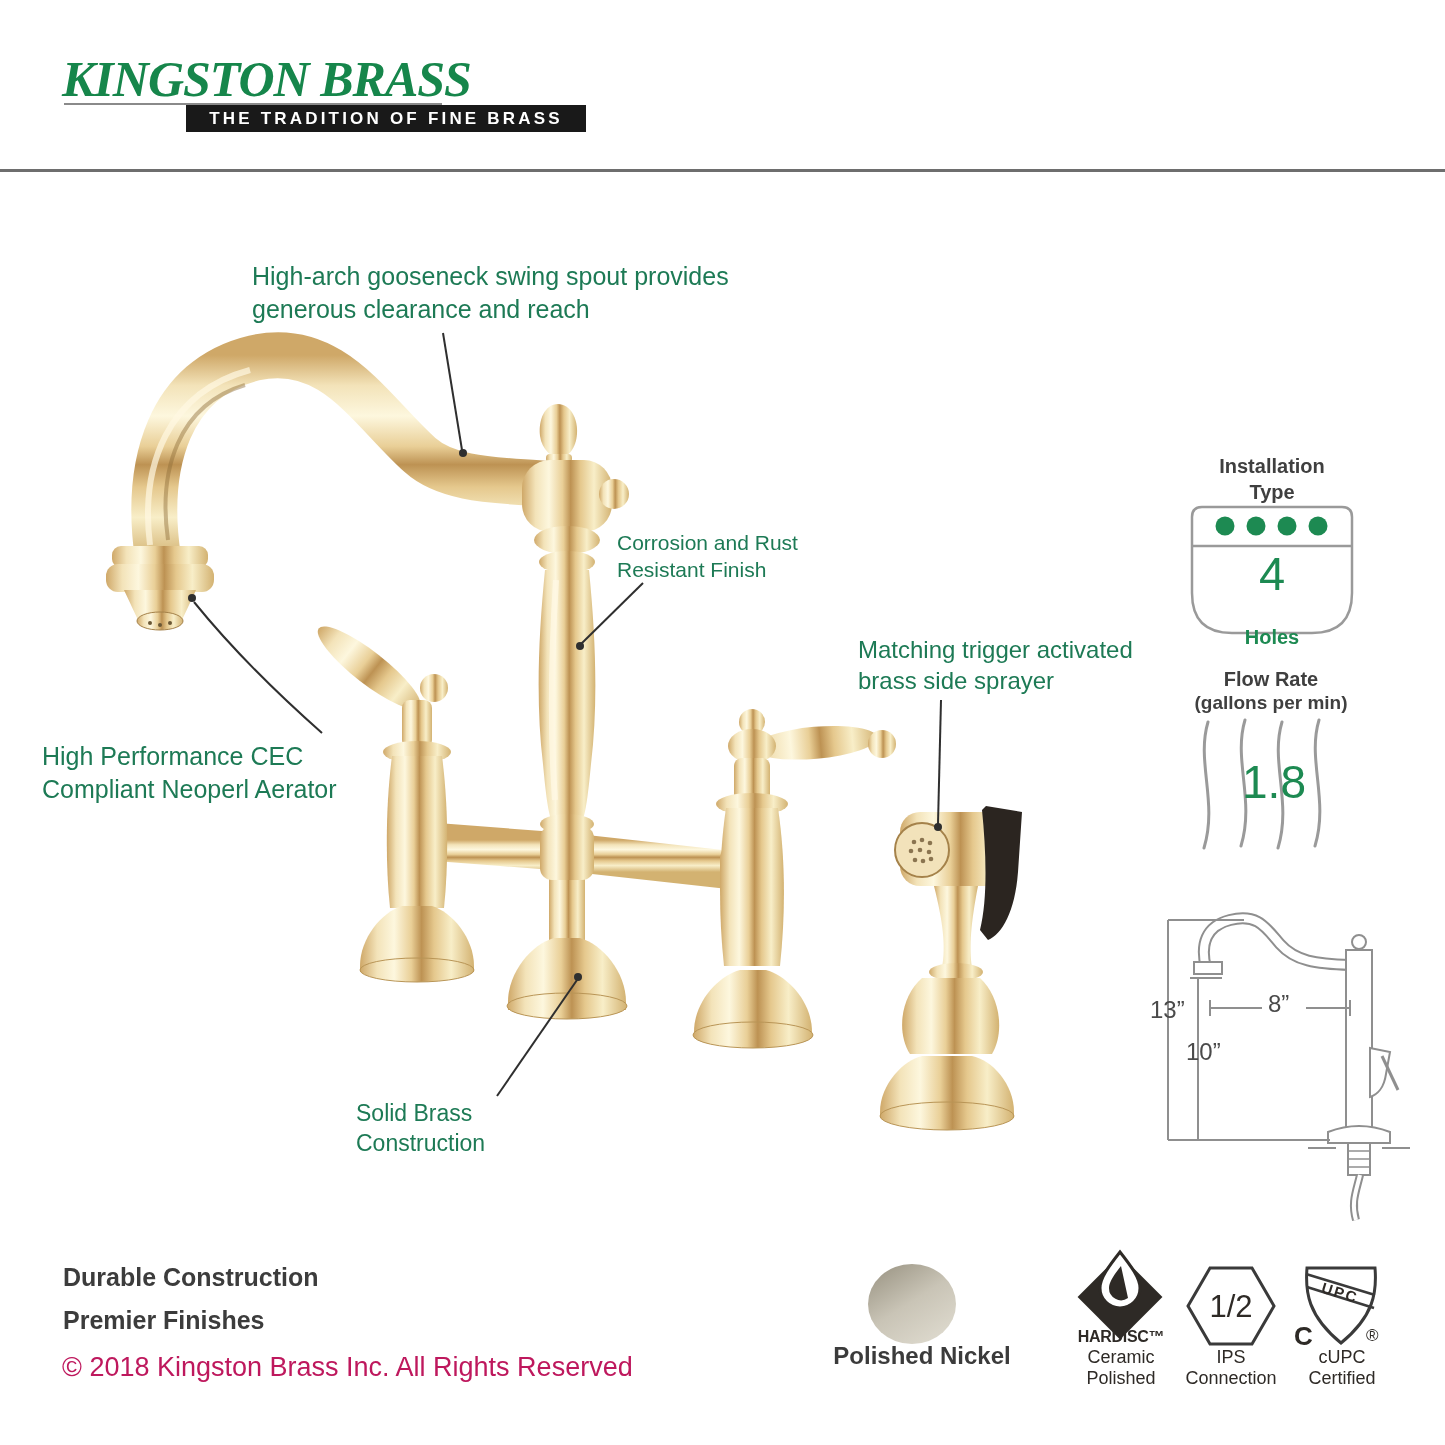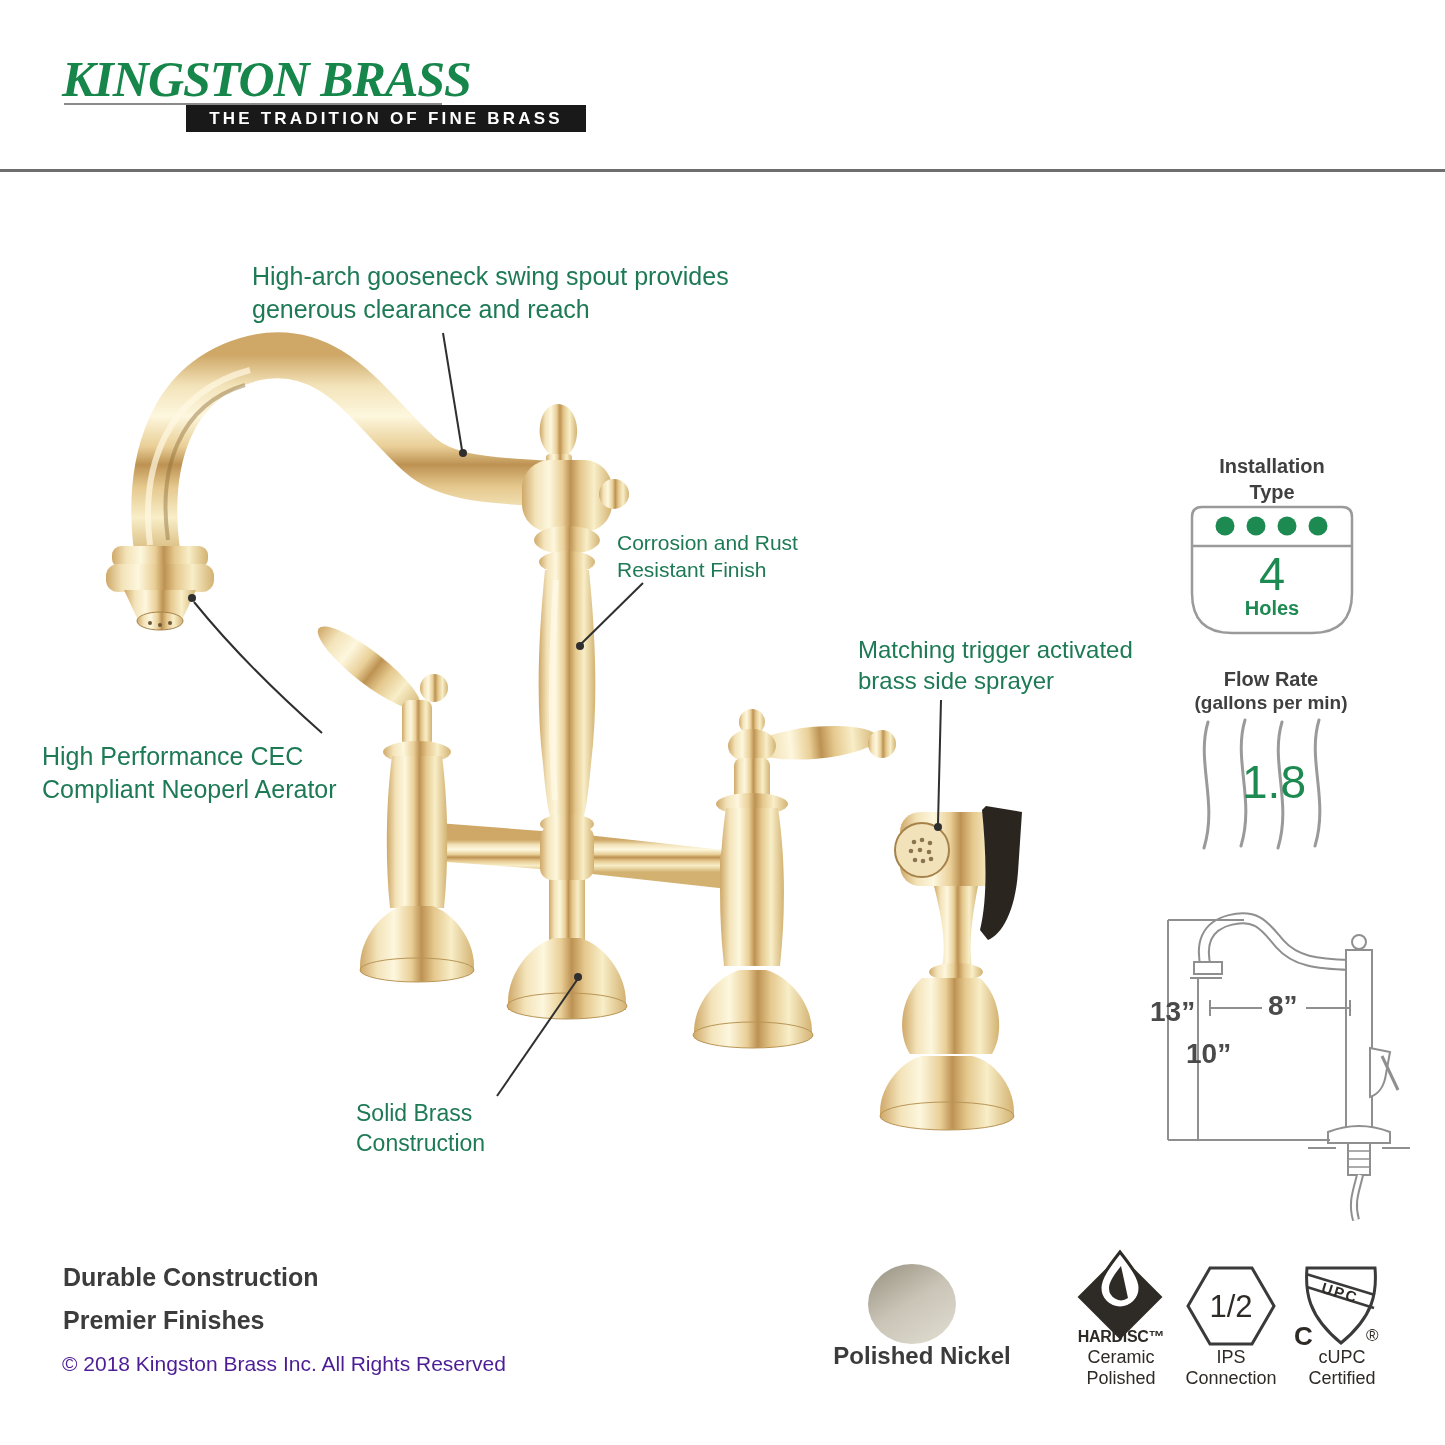--- a/index.html
+++ b/index.html
@@ -23,35 +23,35 @@
   .ann-spout{left:252px;top:260px;font-size:25px;}
   .ann-finish{left:617px;top:529px;font-size:21px;}
   .ann-sprayer{left:858px;top:634px;font-size:24px;}
   .ann-aerator{left:42px;top:740px;font-size:25px;}
   .ann-construction{left:356px;top:1099px;font-size:23px;}
 
   
   .spec-title{color:#3f3f3f;font-weight:600;text-align:center;white-space:pre-line;line-height:1.3;}
   .install-title{left:1272px;top:453px;font-size:20px;}
   .install-count{left:1272px;top:546px;font-size:47px;color:#1d8a52;font-weight:500;}
-  .install-holes{left:1272px;top:597px;font-size:20px;color:#1d8a52;font-weight:600;text-align:center;}
+  .install-holes{left:1272px;top:626px;font-size:20px;color:#1d8a52;font-weight:600;text-align:center;}
   .flow-title{left:1271px;top:666px;font-size:20px;text-align:center;}
   .flow-sub{left:1271px;top:691px;font-size:19px;}
   .flow-value{left:1274px;top:755px;font-size:46px;color:#1d8a52;font-weight:500;}
 
-  .dim-label{color:#4a4a4a;font-weight:700;font-size:28px;white-space:nowrap;text-align:center;}
+  .dim-label{color:#4a4a4a;font-weight:400;font-size:24px;white-space:nowrap;text-align:center;}
   .dim-13{left:1150px;top:996px;}
   .dim-8{left:1268px;top:990px;}
   .dim-10{left:1186px;top:1038px;}
 
   
   .feature{color:#3c3c3c;font-weight:600;font-size:25px;}
   .feature-0{left:63px;top:1263px;}
   .feature-1{left:63px;top:1306px;}
-  .copyright{left:62px;top:1352px;font-size:21px;color:#4c1d95;}
+  .copyright{left:62px;top:1352px;font-size:27px;color:#be185d;}
 
   .finish-label{left:922px;top:1342px;font-size:24px;color:#3b3b3b;font-weight:600;white-space:nowrap;text-align:center;}
 
   .badge-text{color:#2e2a26;text-align:center;white-space:pre-line;line-height:1.15;}
   .hardisc-brand{left:1121px;top:1328px;font-size:16px;font-weight:800;letter-spacing:-0.3px;}
   .hardisc-label{left:1121px;top:1347px;font-size:18px;font-weight:500;}
   .ips-value{left:1231px;top:1289px;font-size:31px;font-weight:500;}
   .ips-label{left:1231px;top:1347px;font-size:18px;font-weight:500;}
   .upc-band{left:1340px;top:1284px;font-size:15px;font-weight:600;transform:translateX(-50%) rotate(17deg);letter-spacing:2px;}
   .upc-prefix{left:1294px;top:1322px;font-size:26px;font-weight:600;}

